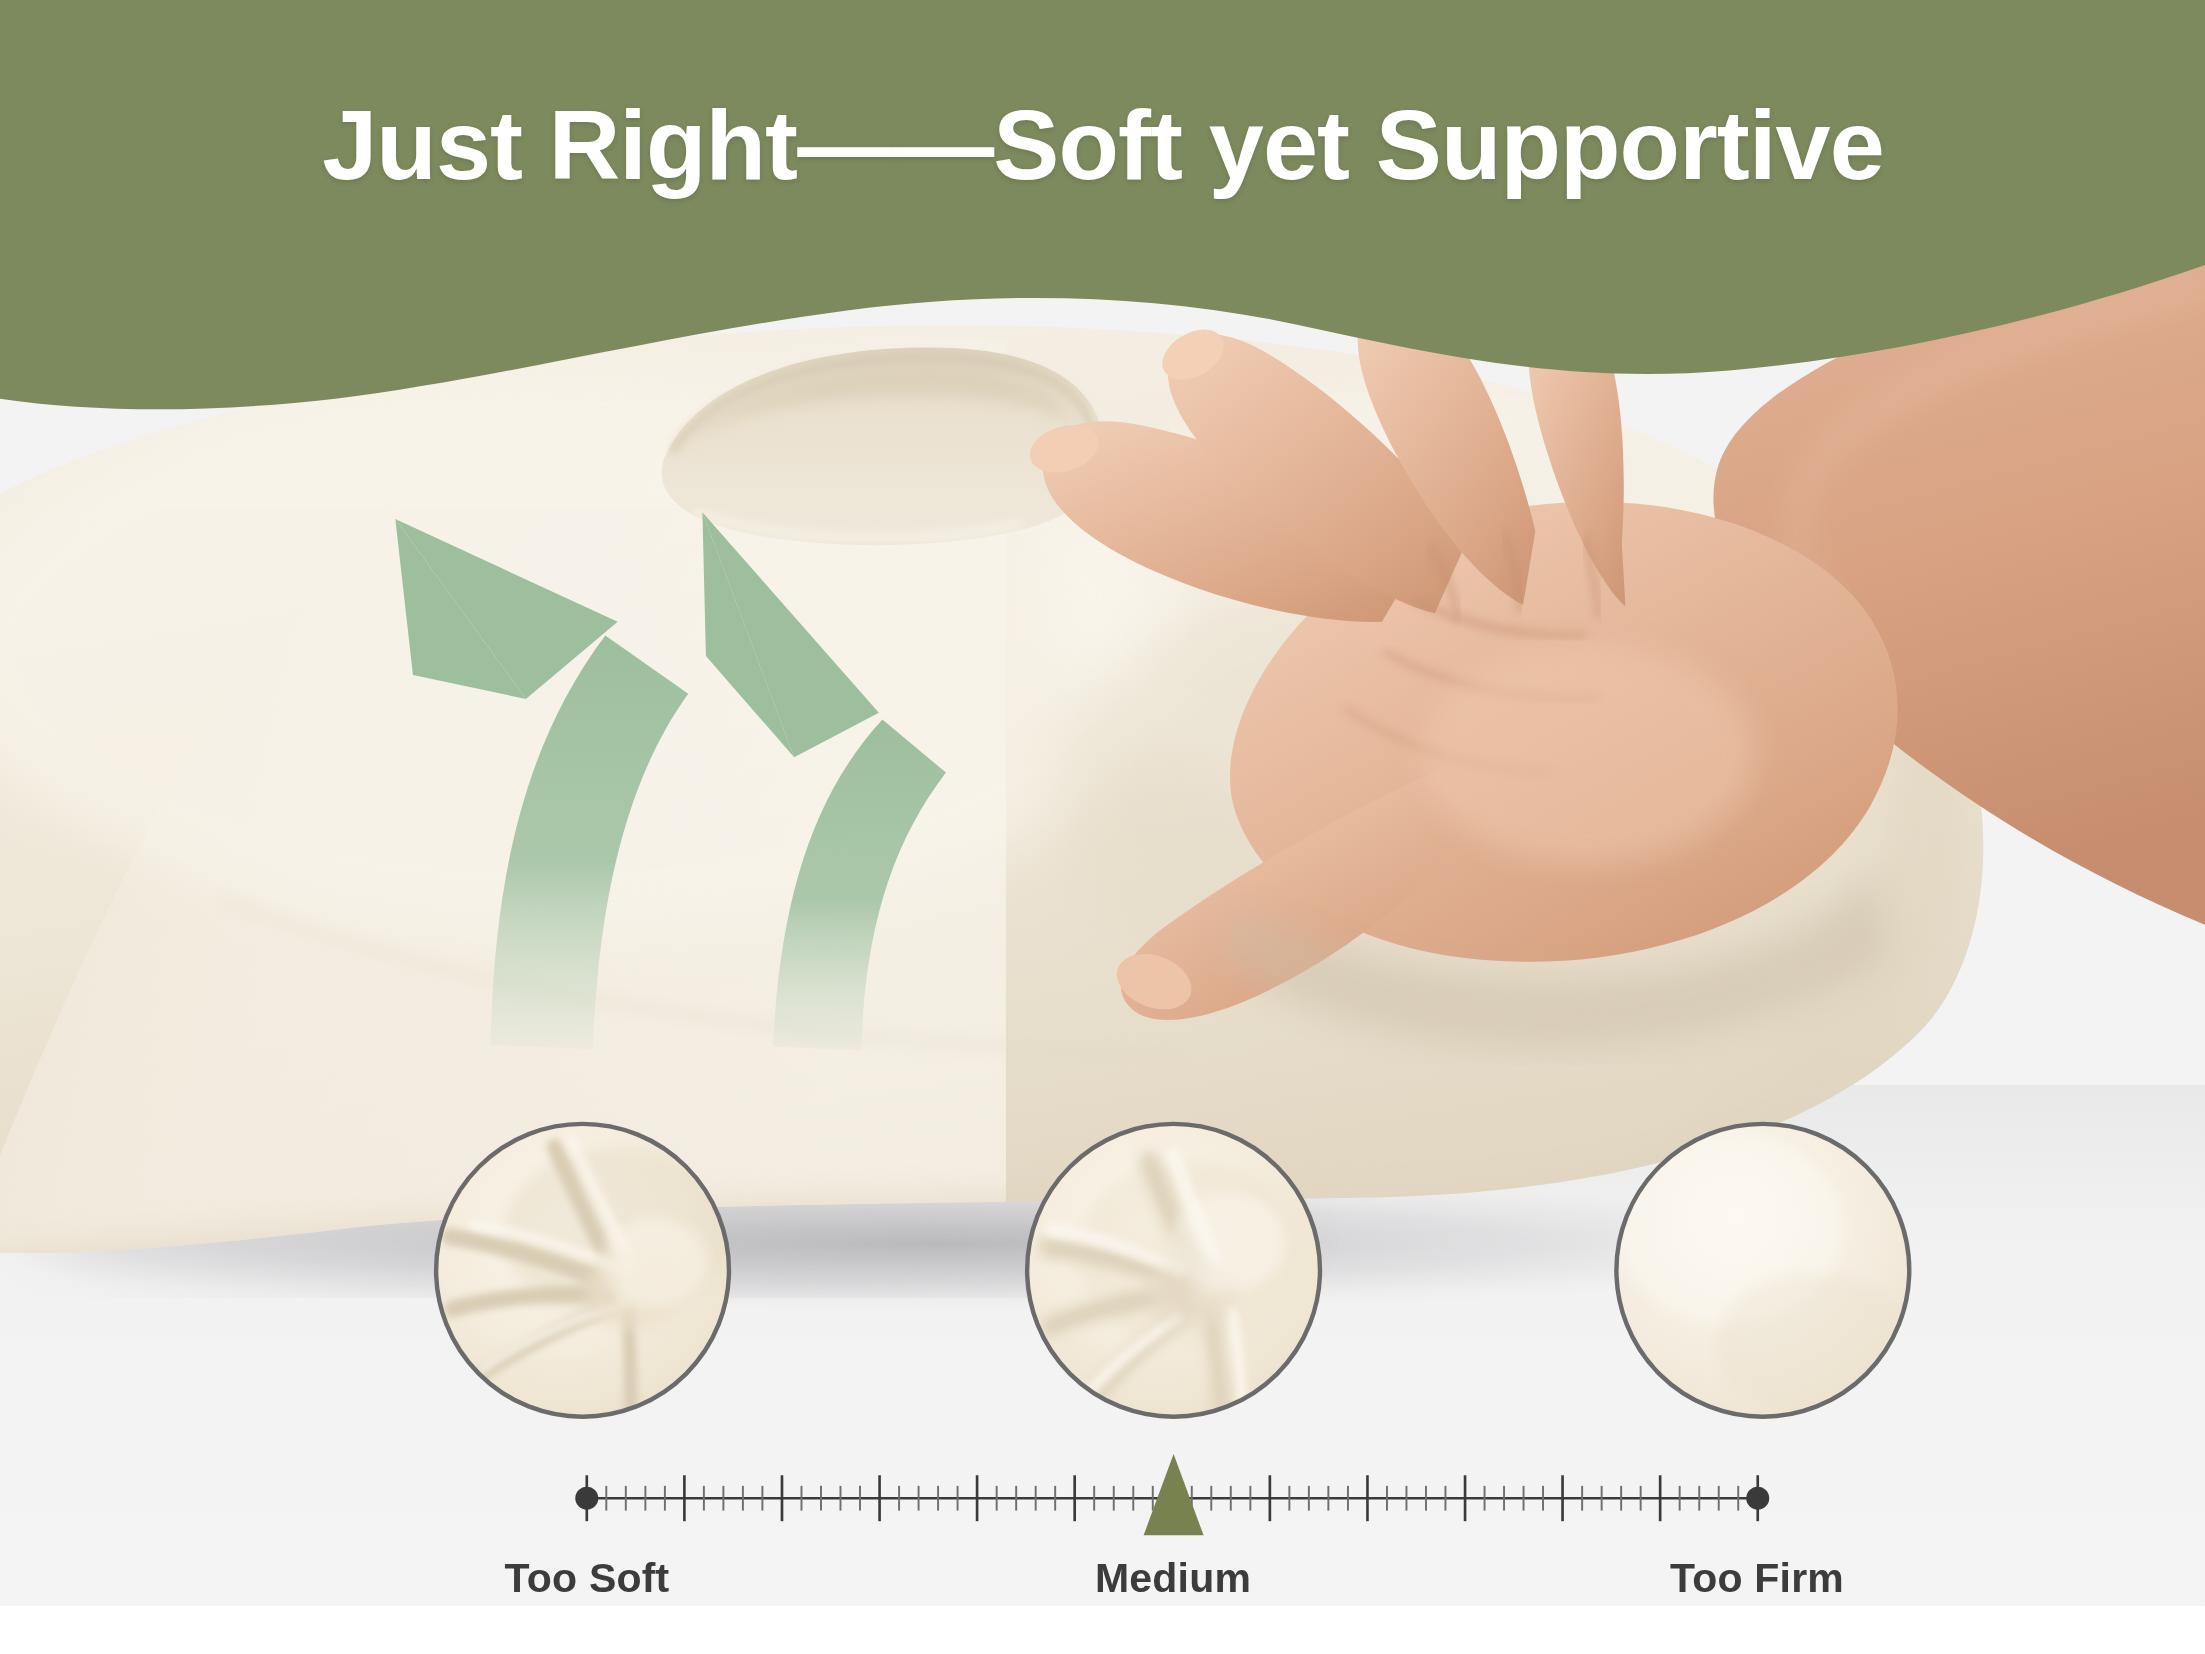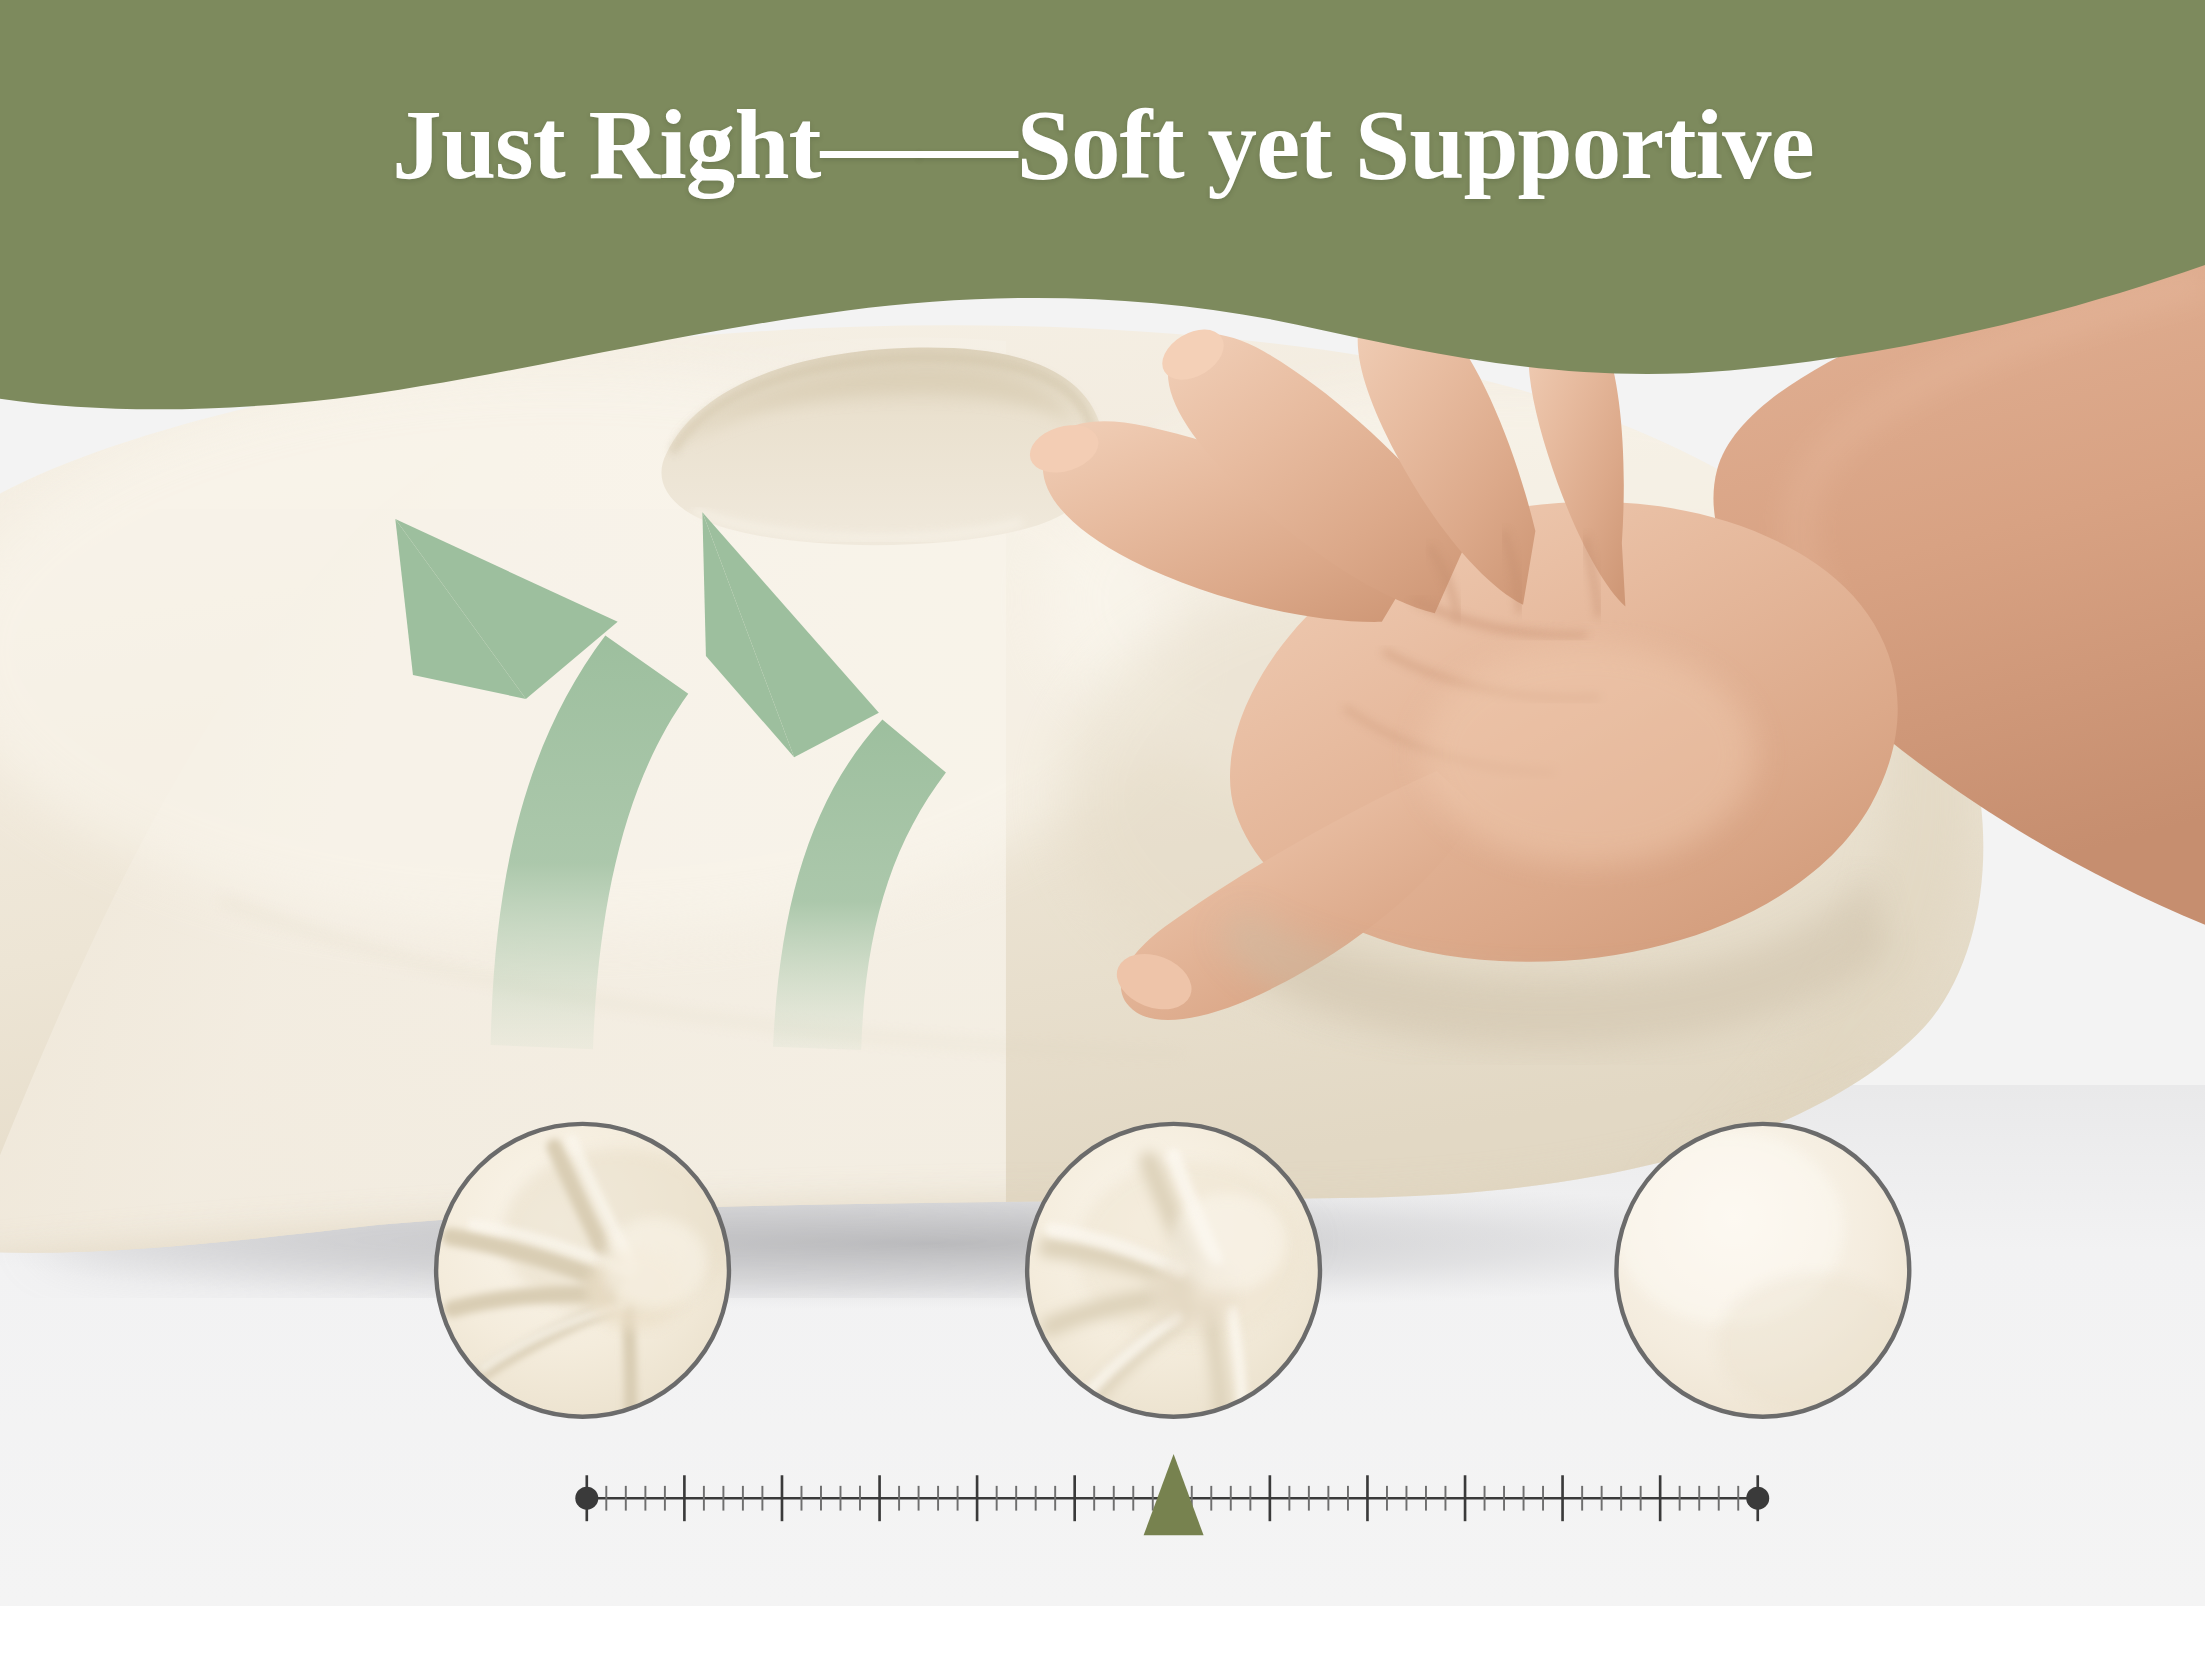--- a/index.html
+++ b/index.html
@@ -2,21 +2,21 @@
 <html style="font-size:14px"><head>
 <meta charset="utf-8">
 <style>
   html,body{margin:0;padding:0;background:#fff;}
   *{box-sizing:border-box;}
   #stage{
     position:relative;
     width:2206px;height:1606px;
     overflow:hidden;
     background:#ec4899;
-    font-family:Liberation Serif, serif;
+    font-family:Liberation Sans, sans-serif;
   }
 
   
   .bg-base{position:absolute;inset:0;background:#f3f3f3;}
   .bg-lower{
     position:absolute;left:0;right:0;top:1085px;bottom:0;
     background:linear-gradient(180deg,#e9e9ea 0%,#f2f2f3 32%,#f4f4f4 100%);
   }
 
   
@@ -444,16 +444,21 @@
           <line x1="1969.9" x2="1969.9" y1="44" y2="72" stroke-width="2.2" stroke="#6e6e6e"></line>
           <line x1="1992.0" x2="1992.0" y1="32" y2="84" stroke-width="3" stroke="#3a3a3a"></line>
         </g>
 
       <circle cx="665" cy="58" r="13" fill="#3a3a3a"></circle>
       <circle cx="1992" cy="58" r="13" fill="#3a3a3a"></circle>
 
       <polygon points="1330,8 1364,100 1296,100" fill="#77824f"></polygon>
     </svg>
 
+    <div class="scale-labels">
+      <div class="scale-label" style="left:587px;">Too Soft</div>
+      <div class="scale-label" style="left:1173px;">Medium</div>
+      <div class="scale-label" style="left:1757px;">Too Firm</div>
+    </div>
   </div>
 
 </div>
 
 
 </body></html>

